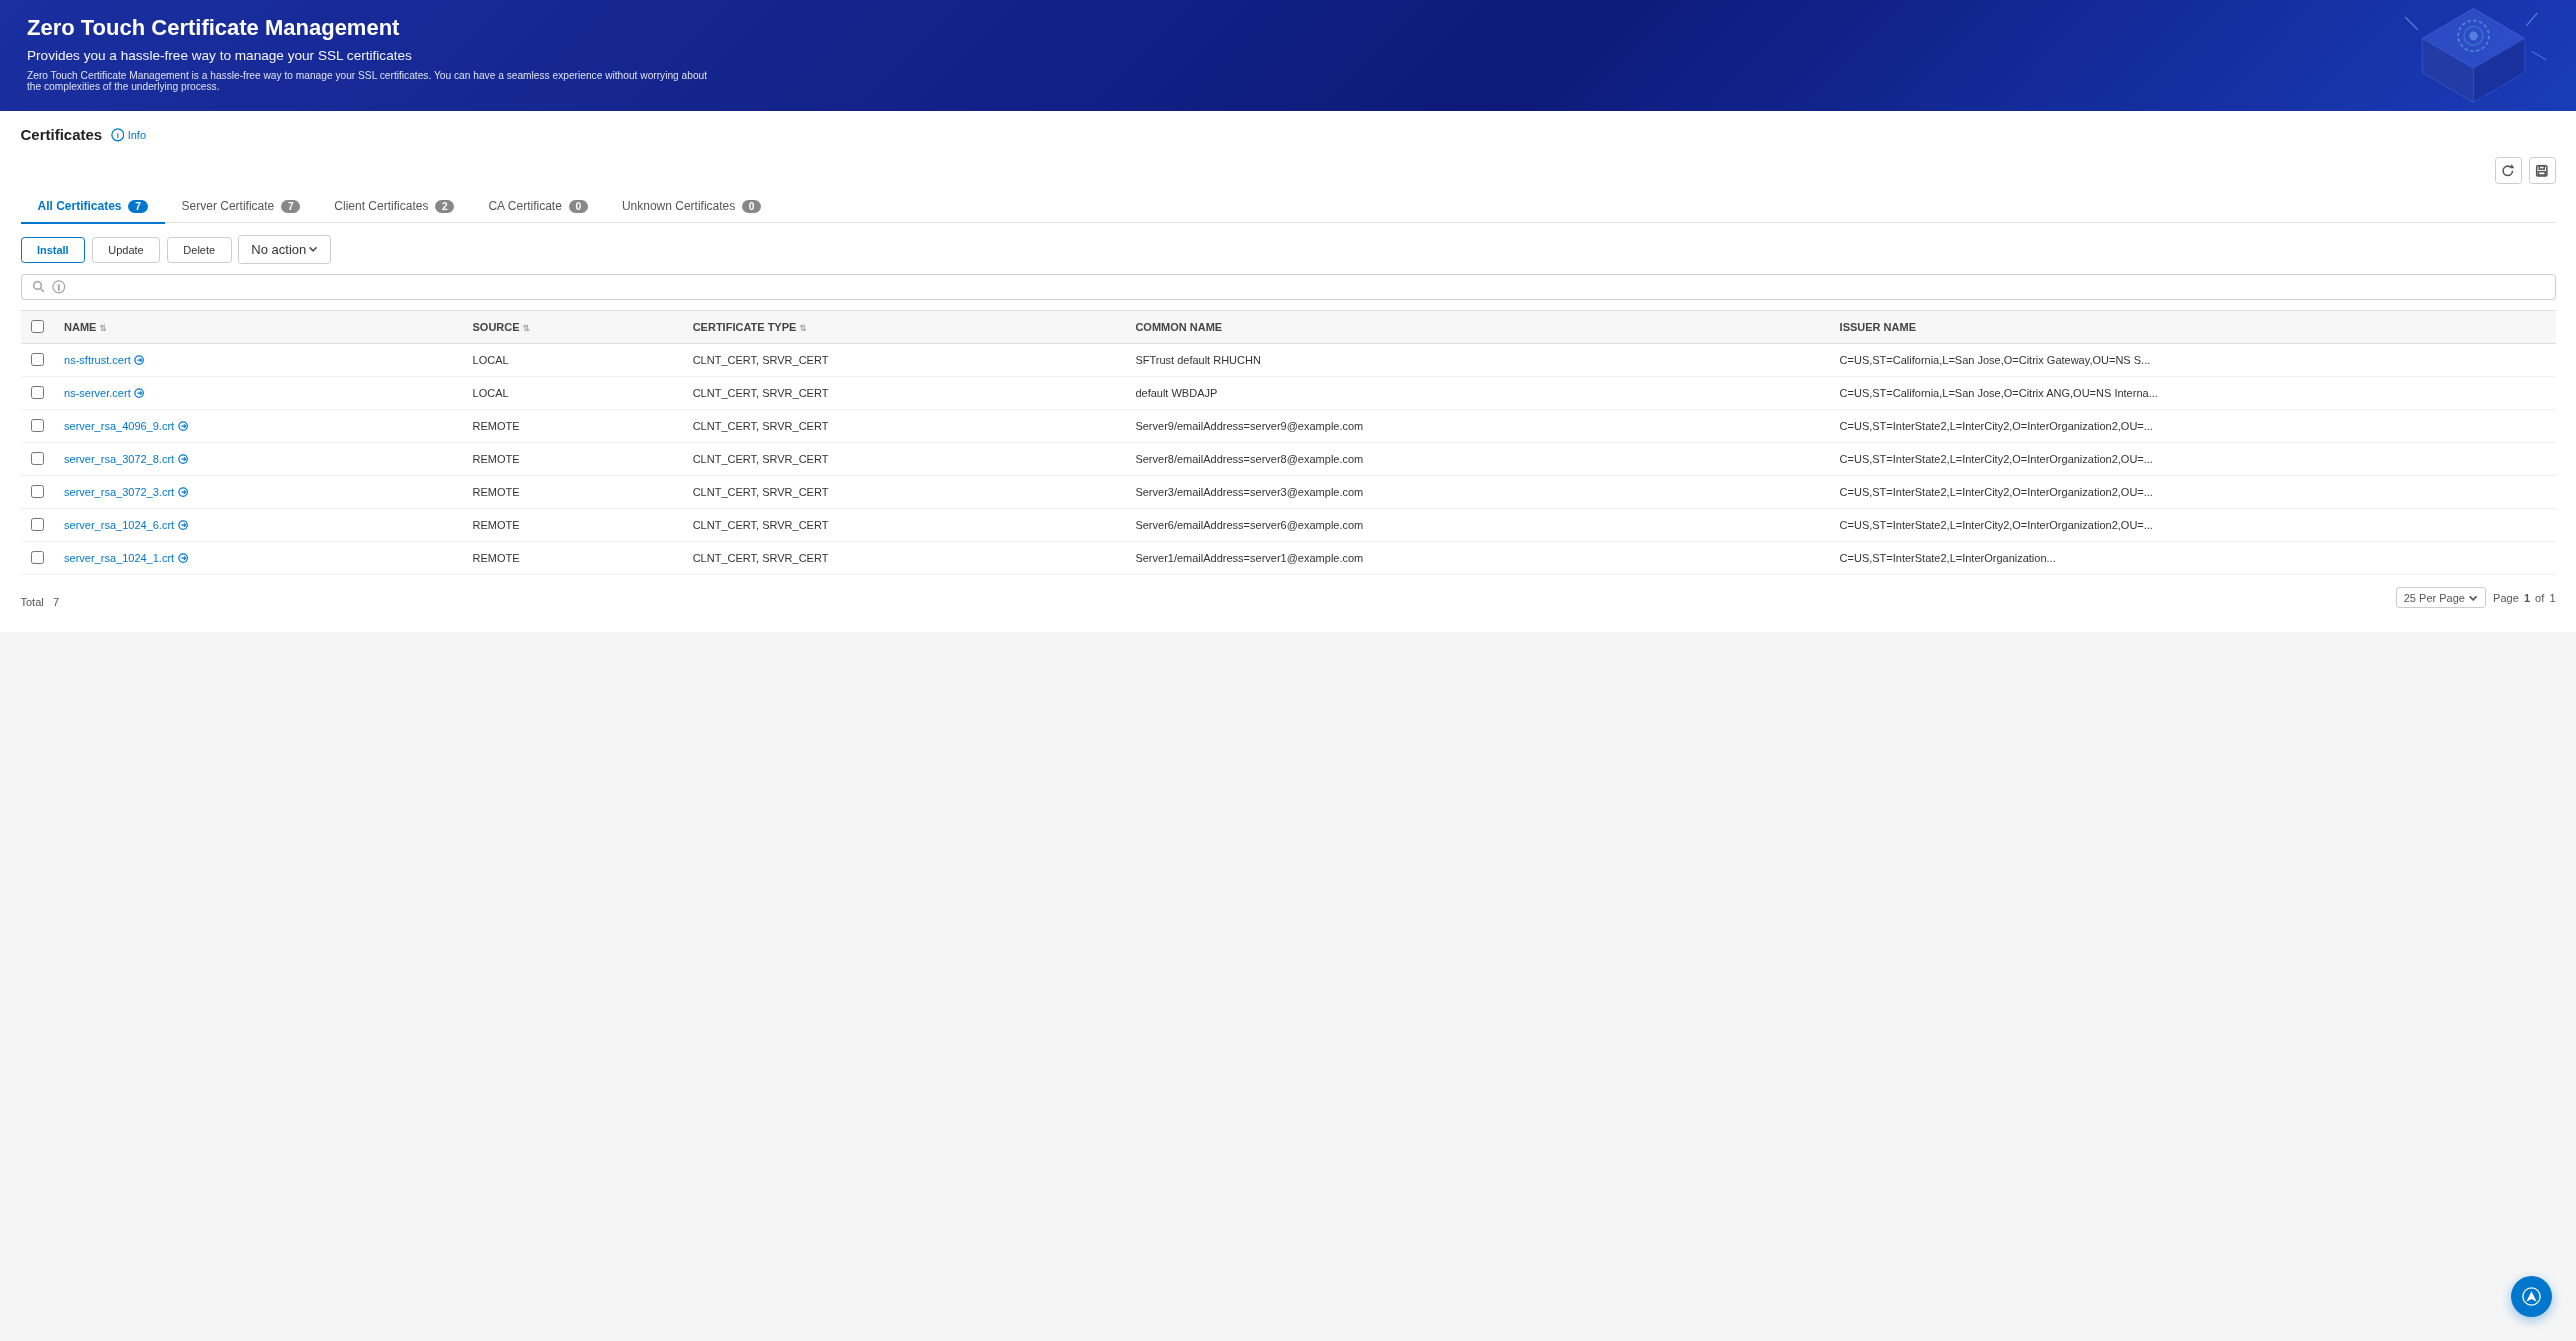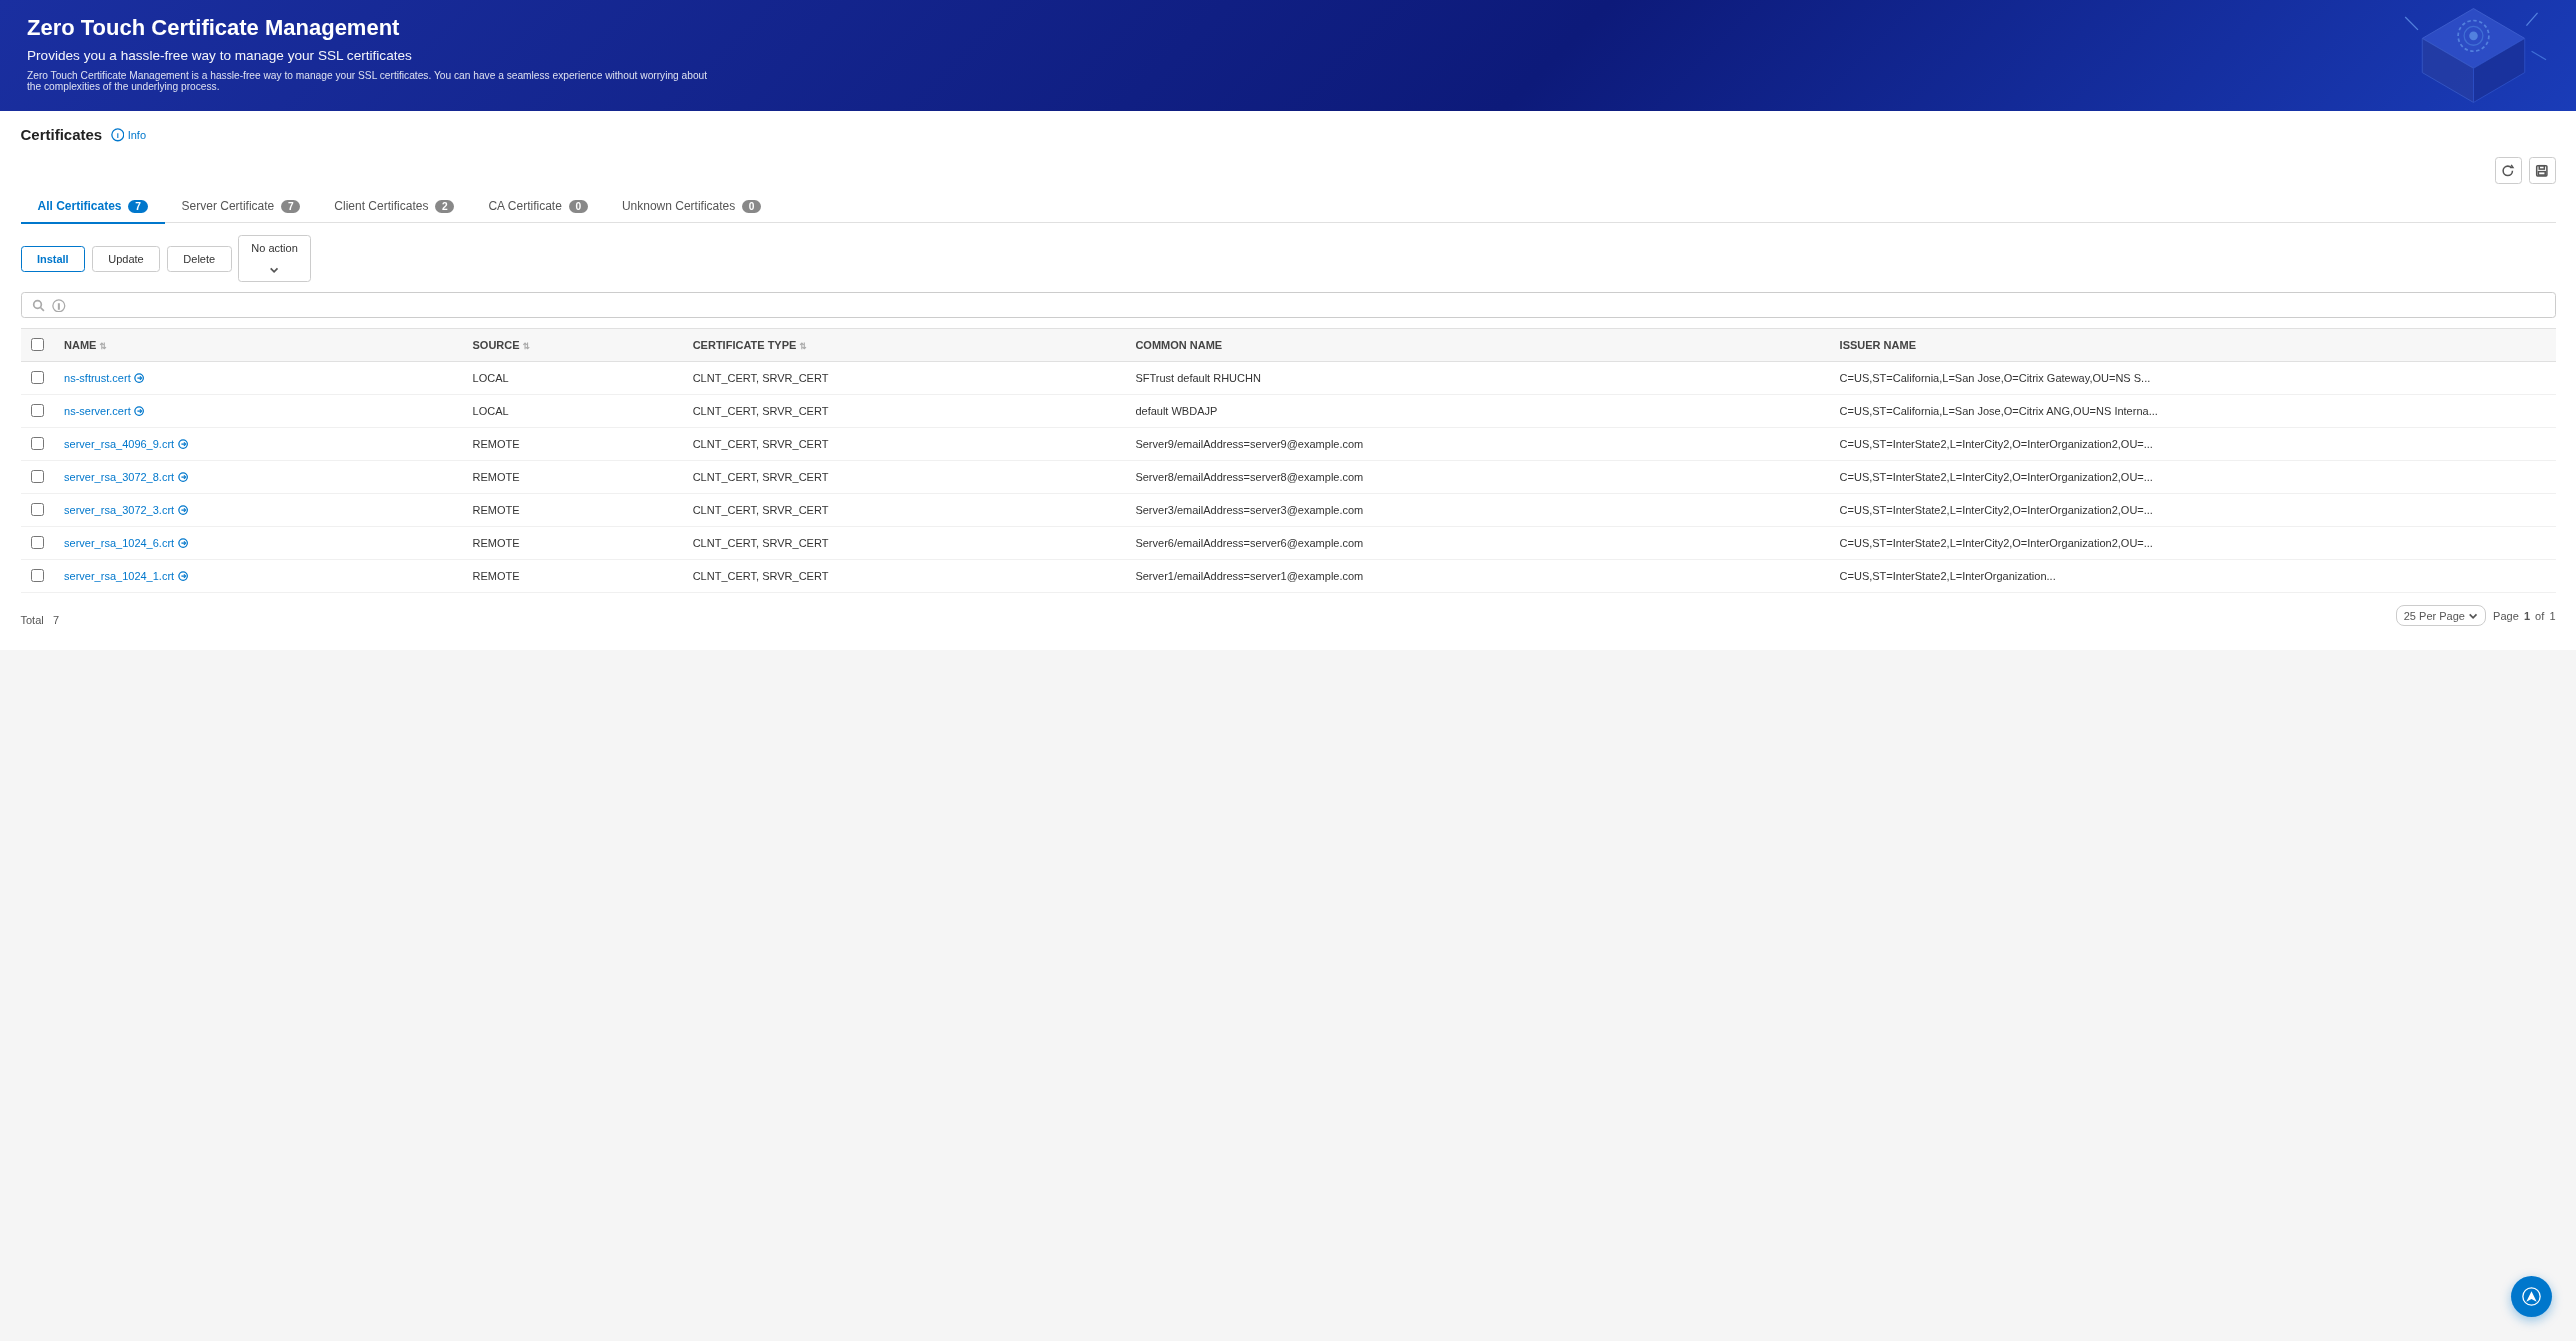--- a/index.html
+++ b/index.html
@@ -101,29 +101,28 @@
       font-size: 11px;
       color: #333;
     }
     .btn.primary {
       background: #fff;
       border: 1.3px solid #0077cc;
       color: #0077cc;
       font-weight: 600;
     }
     .btn-dropdown {
-      display: flex; align-items: center; gap: 11px;
+      display: flex; align-items: center; gap: 2px;
       padding: 6px 12px;
       border: 0.9px solid #ccc;
       border-radius: 3.4px;
       background: #fff;
       cursor: pointer;
-      font-size: 11px;
+      font-size: 13px;
       color: #333;
-      flex-direction: column;
     }
 
     
     .search-row {
       display: flex;
       align-items: center;
       border: 0.9px solid #ccc;
       border-radius: 3.4px;
       padding: 5.1px 10.2px;
       margin-bottom: 10.2px;
@@ -180,21 +179,21 @@
       font-size: 11px;
       color: #555;
     }
     .pagination {
       display: flex;
       align-items: center;
       gap: 6.8px;
     }
     .per-page-select {
       border: 0.9px solid #ccc;
-      border-radius: 8px;
+      border-radius: 3px;
       padding: 3.4px 6.8px;
       font-size: 11px;
       background: #fff;
       cursor: pointer;
       display: flex; align-items: center; gap: 3.4px;
     }
     .page-info { display: flex; align-items: center; gap: 5.1px; font-size: 11px; }
 
     
     .fab {

